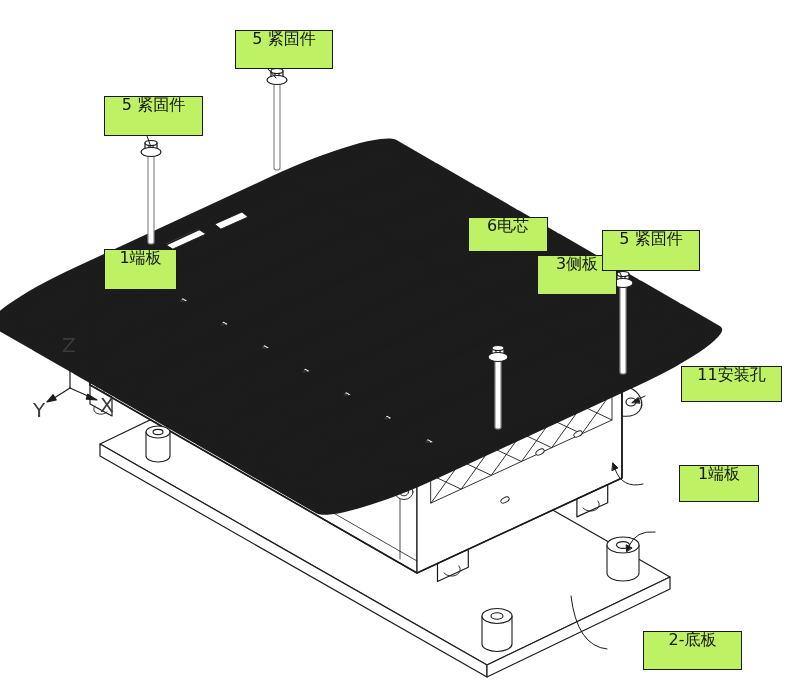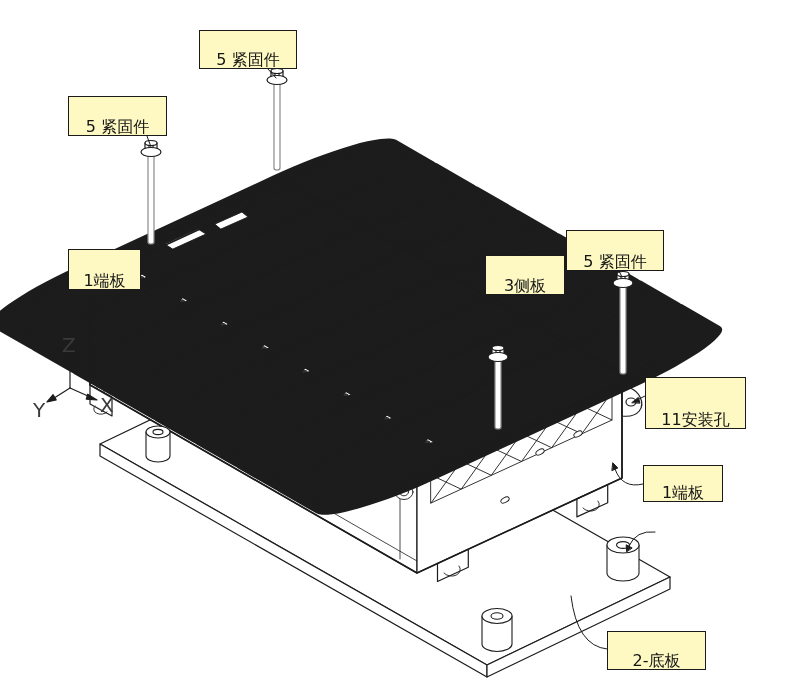--- a/index.html
+++ b/index.html
@@ -3,23 +3,23 @@
 <meta charset="utf-8">
 <style>
   html,body{margin:0;padding:0;background:#fff;}
   .stage{
     position:relative;width:792px;height:690px;background:#ffffff;
     font-family:"DejaVu Sans","Liberation Sans",sans-serif;overflow:hidden;
   }
   .stage svg{position:absolute;left:0;top:0;}
   .iso *{vector-effect:non-scaling-stroke;}
   .callout{
-    position:absolute;box-sizing:border-box;display:flex;align-items:flex-end;justify-content:center;
-    border:1.6px solid #1a1a1a;background:#fef9c3;color:#151515;
-    font-size:16px;line-height:1;white-space:nowrap;z-index:5;
+    position:absolute;box-sizing:border-box;display:flex;align-items:flex-start;justify-content:center;
+    border:1.6px solid #1a1a1a;background:#bef264;color:#151515;
+    font-size:16px;line-height:1;white-space:nowrap;z-index:5;margin-left:36px;
   }
   .axis-letter{font-size:20px;fill:#3a3a3a;font-weight:400;}
 </style>
 </head>
 <body>
 
 <div class="stage">
 
   <svg width="792" height="690" viewBox="0 0 792 690">
     <defs>
@@ -195,27 +195,30 @@
       </g>
     </g>
   </svg>
 
   <div class="callout" style="left:199px;top:30px;width:98px;height:39px">
     <span>5 紧固件</span>
   </div>
   <div class="callout" style="left:68px;top:96px;width:99px;height:40px">
     <span>5 紧固件</span>
   </div>
-  <div class="callout" style="left:485px;top:255px;width:80px;height:40px">
+  <div class="callout" style="left:432px;top:217px;width:80px;height:35px">
+    <span>6电芯</span>
+  </div>
+  <div class="callout" style="left:501px;top:255px;width:80px;height:40px">
     <span>3侧板</span>
   </div>
   <div class="callout" style="left:566px;top:230px;width:98px;height:41px">
     <span>5 紧固件</span>
   </div>
-  <div class="callout" style="left:645px;top:377px;width:101px;height:52px">
+  <div class="callout" style="left:645px;top:366px;width:101px;height:36px">
     <span>11安装孔</span>
   </div>
   <div class="callout" style="left:643px;top:465px;width:80px;height:37px">
     <span>1端板</span>
   </div>
   <div class="callout" style="left:607px;top:631px;width:99px;height:39px">
     <span>2-底板</span>
   </div>
   <div class="callout" style="left:68px;top:249px;width:73px;height:41px">
     <span>1端板</span>

